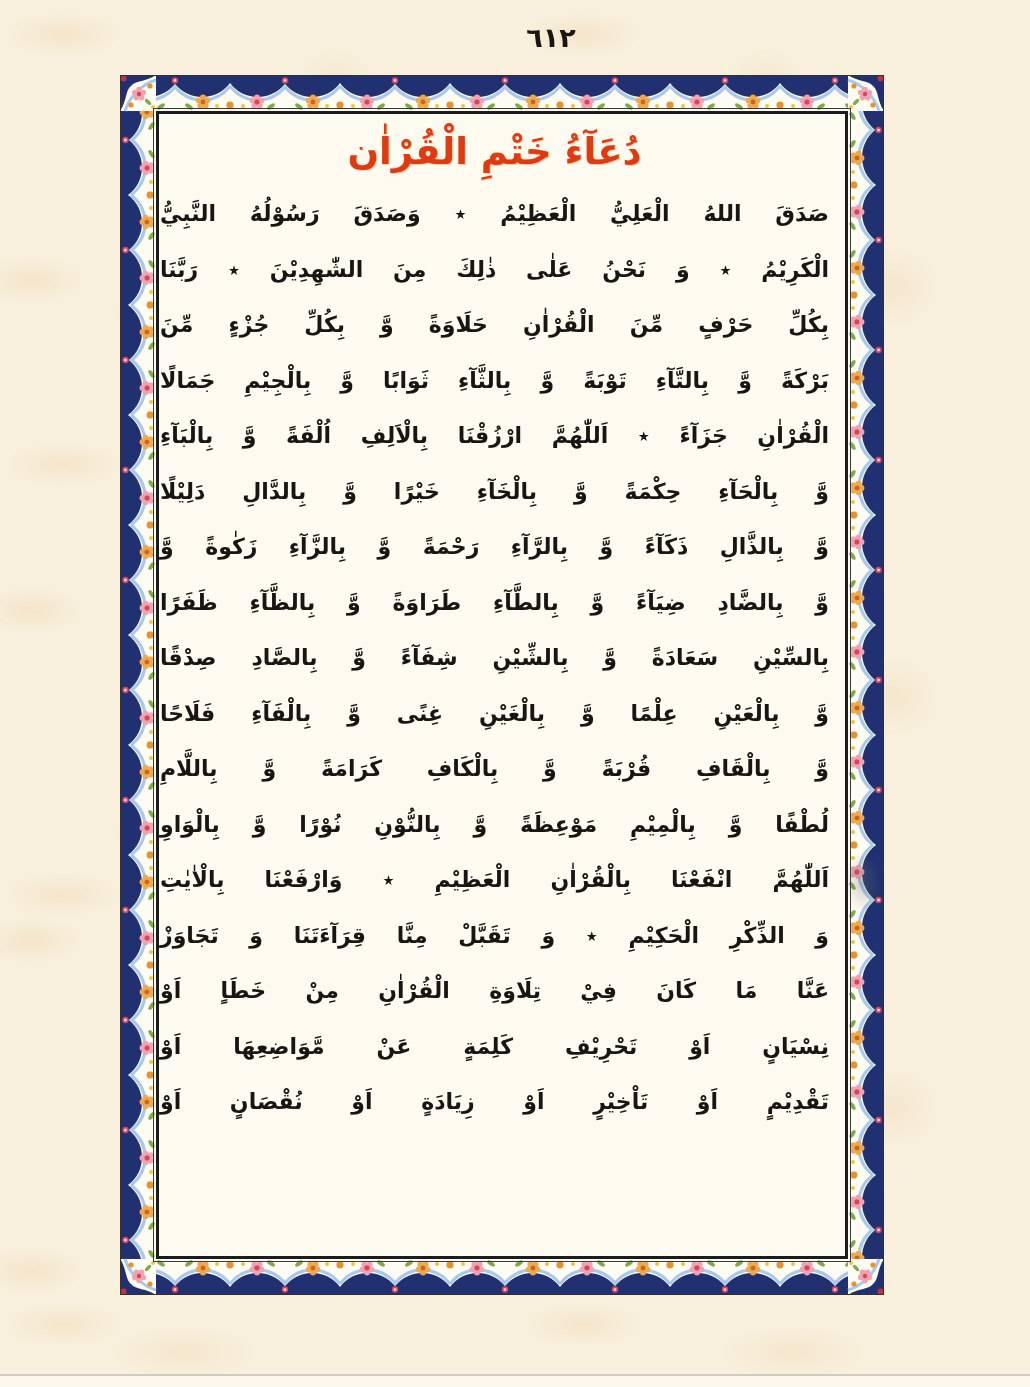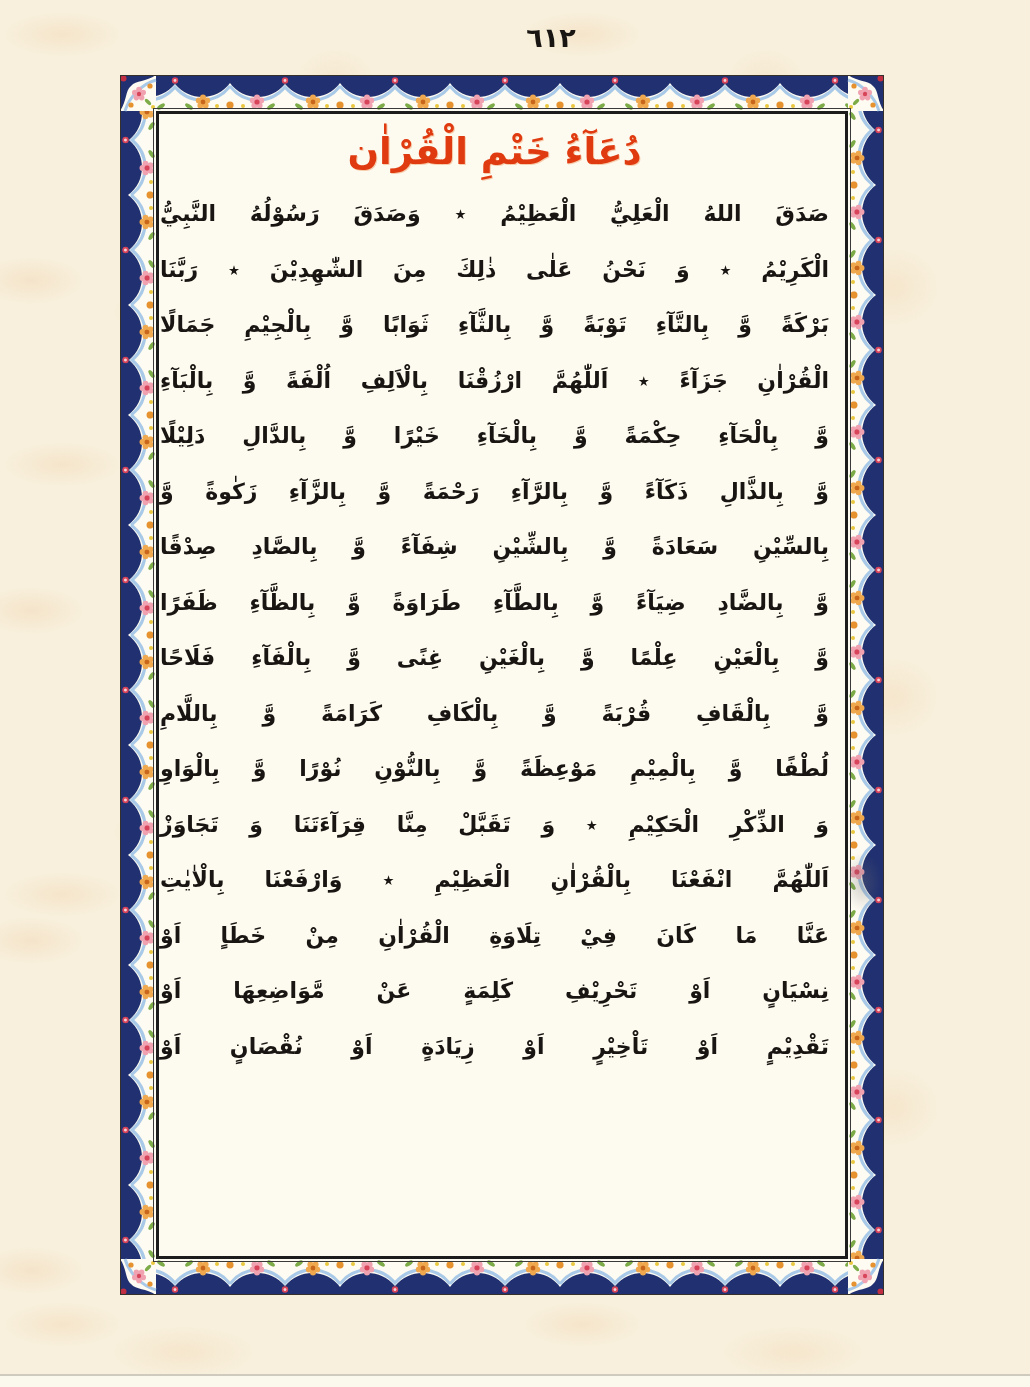--- a/index.html
+++ b/index.html
@@ -120,31 +120,32 @@
       <use href="#corner" transform="translate(764,1220) scale(-1,-1)"></use>
 
       <rect x="0.5" y="0.5" width="763" height="1219" fill="none" stroke="#35302a" stroke-width="1"></rect>
     </svg>
   </div>
 
   <div class="panel">
     <div class="dua-title">دُعَآءُ خَتْمِ الْقُرْاٰن</div>
     <div class="dua-line">صَدَقَ اللهُ الْعَلِيُّ الْعَظِيْمُ ٭ وَصَدَقَ رَسُوْلُهُ النَّبِيُّ</div>
     <div class="dua-line">الْكَرِيْمُ ٭ وَ نَحْنُ عَلٰى ذٰلِكَ مِنَ الشّٰهِدِيْنَ ٭ رَبَّنَا</div>
+    <div class="dua-line">بِكُلِّ حَرْفٍ مِّنَ الْقُرْاٰنِ حَلَاوَةً وَّ بِكُلِّ جُزْءٍ مِّنَ</div>
     <div class="dua-line">بَرْكَةً وَّ بِالتَّآءِ تَوْبَةً وَّ بِالثَّآءِ ثَوَابًا وَّ بِالْجِيْمِ جَمَالًا</div>
     <div class="dua-line">الْقُرْاٰنِ جَزَآءً ٭ اَللّٰهُمَّ ارْزُقْنَا بِالْاَلِفِ اُلْفَةً وَّ بِالْبَآءِ</div>
     <div class="dua-line">وَّ بِالْحَآءِ حِكْمَةً وَّ بِالْخَآءِ خَيْرًا وَّ بِالدَّالِ دَلِيْلًا</div>
     <div class="dua-line">وَّ بِالذَّالِ ذَكَآءً وَّ بِالرَّآءِ رَحْمَةً وَّ بِالزَّآءِ زَكٰوةً وَّ</div>
+    <div class="dua-line">وَّ بِالضَّادِ ضِيَآءً وَّ بِالطَّآءِ طَرَاوَةً وَّ بِالظَّآءِ ظَفَرًا</div>
     <div class="dua-line">بِالسِّيْنِ سَعَادَةً وَّ بِالشِّيْنِ شِفَآءً وَّ بِالصَّادِ صِدْقًا</div>
-    <div class="dua-line">وَّ بِالضَّادِ ضِيَآءً وَّ بِالطَّآءِ طَرَاوَةً وَّ بِالظَّآءِ ظَفَرًا</div>
     <div class="dua-line">وَّ بِالْعَيْنِ عِلْمًا وَّ بِالْغَيْنِ غِنًى وَّ بِالْفَآءِ فَلَاحًا</div>
     <div class="dua-line">وَّ بِالْقَافِ قُرْبَةً وَّ بِالْكَافِ كَرَامَةً وَّ بِاللَّامِ</div>
     <div class="dua-line">لُطْفًا وَّ بِالْمِيْمِ مَوْعِظَةً وَّ بِالنُّوْنِ نُوْرًا وَّ بِالْوَاوِ</div>
+    <div class="dua-line">اَللّٰهُمَّ انْفَعْنَا بِالْقُرْاٰنِ الْعَظِيْمِ ٭ وَارْفَعْنَا بِالْاٰيٰتِ</div>
     <div class="dua-line">وَ الذِّكْرِ الْحَكِيْمِ ٭ وَ تَقَبَّلْ مِنَّا قِرَآءَتَنَا وَ تَجَاوَزْ</div>
-    <div class="dua-line">اَللّٰهُمَّ انْفَعْنَا بِالْقُرْاٰنِ الْعَظِيْمِ ٭ وَارْفَعْنَا بِالْاٰيٰتِ</div>
     <div class="dua-line">عَنَّا مَا كَانَ فِيْ تِلَاوَةِ الْقُرْاٰنِ مِنْ خَطَاٍ اَوْ</div>
     <div class="dua-line">نِسْيَانٍ اَوْ تَحْرِيْفِ كَلِمَةٍ عَنْ مَّوَاضِعِهَا اَوْ</div>
     <div class="dua-line">تَقْدِيْمٍ اَوْ تَاْخِيْرٍ اَوْ زِيَادَةٍ اَوْ نُقْصَانٍ اَوْ</div>
   </div>
 
   <div class="smudge"></div>
   <div class="bottom-edge"></div>
   <div class="below-edge"></div>
 </div>
 

